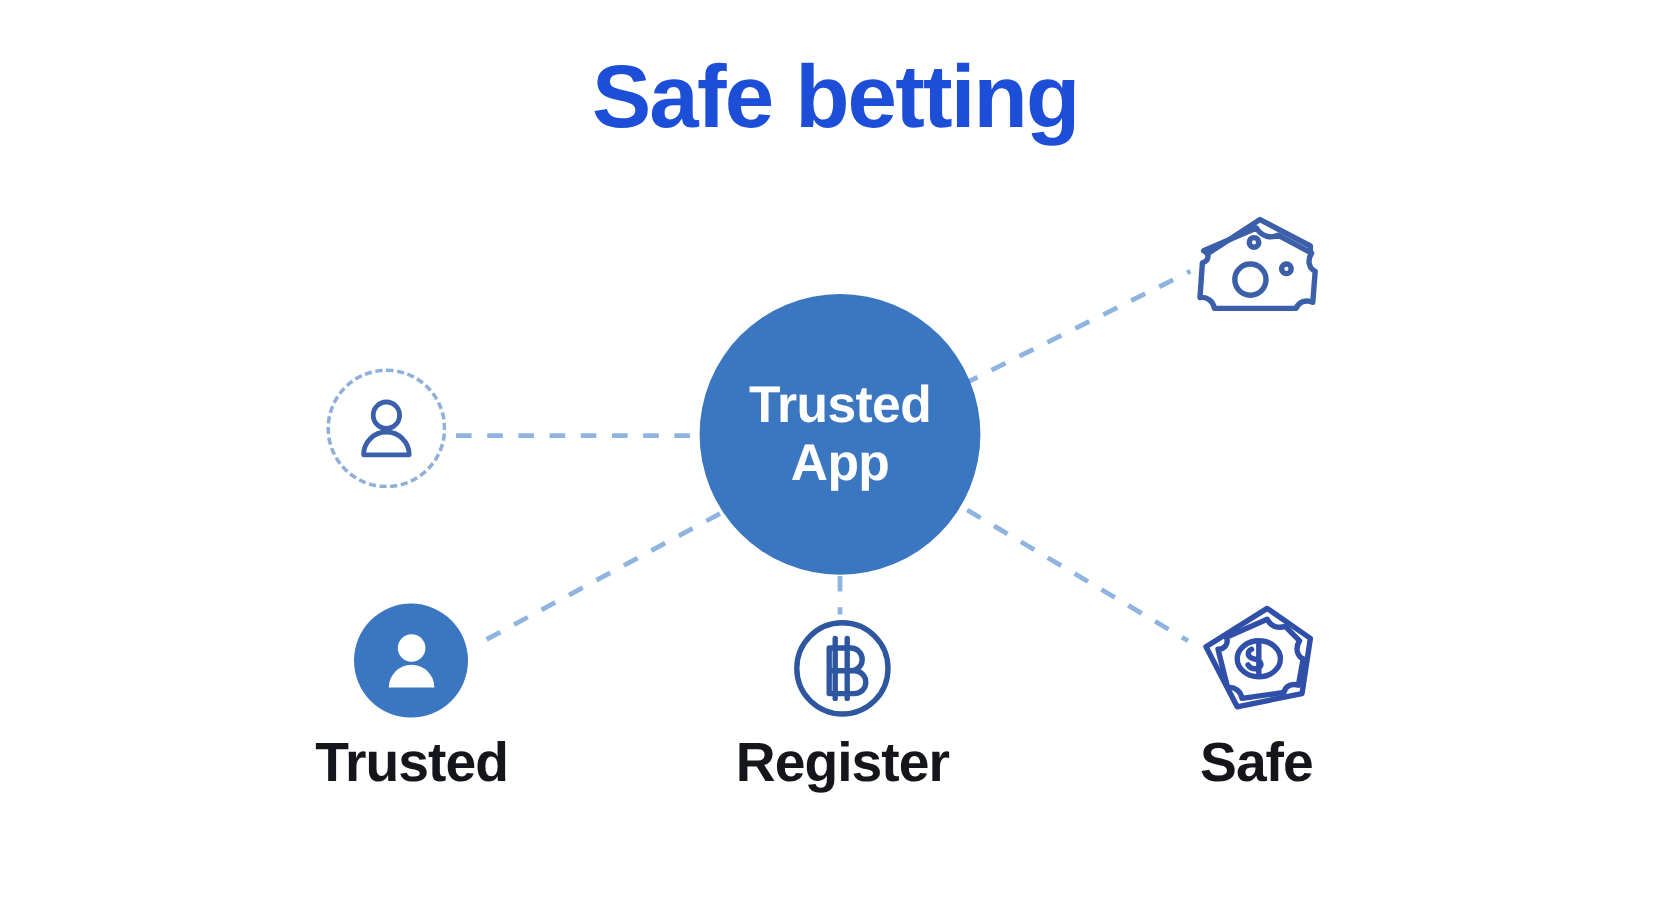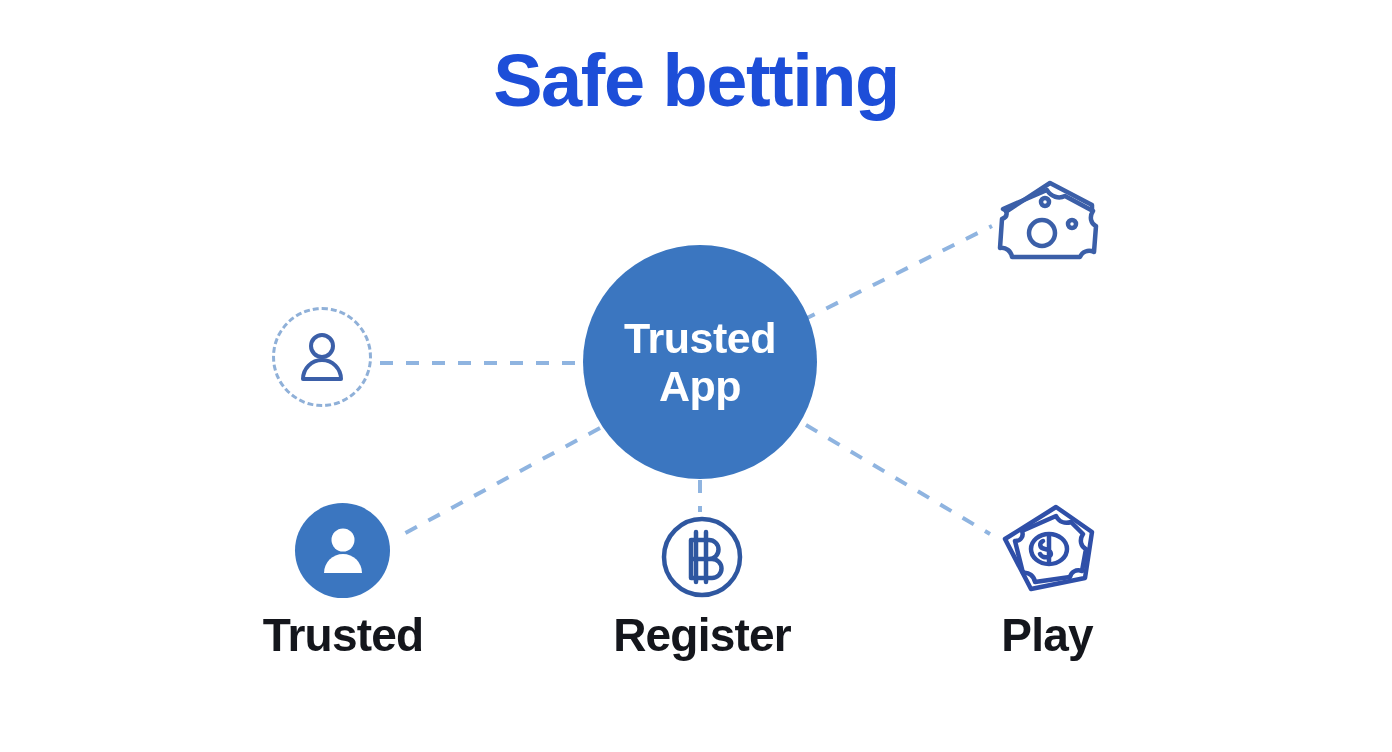--- a/index.html
+++ b/index.html
@@ -231,15 +231,15 @@
       <g fill="none" stroke="#2f4fa8" stroke-width="4.5" stroke-linejoin="round" stroke-linecap="round">
         <path d="M12 36 L63 4 L99 29 L92 75 L38 86 Z"></path>
         <path d="M22 38 C28 38 31 33 29 28 L63 13 C66 19 72 21 78 19 L90 31
                  C86 37 88 44 93 46 L89 68 C83 66 78 69 77 74 L42 79
                  C41 73 36 69 30 70 Z"></path>
         <ellipse cx="56" cy="46" rx="18" ry="15"></ellipse>
         <path d="M56 34 L56 58 M50 38 C46 40 46 45 52 46 C58 47 60 52 55 54 C51 55 48 53 47 51"></path>
       </g>
     </svg>
   </div>
-  <div class="node-label" id="label-play">Play</div>
+  <div class="node-label" id="label-play">Safe</div>
 
 </div>
 
 </body></html>

